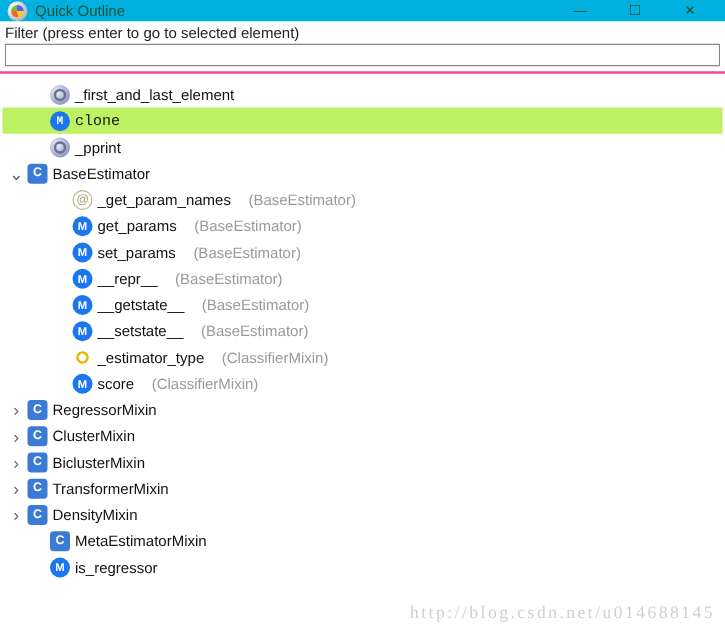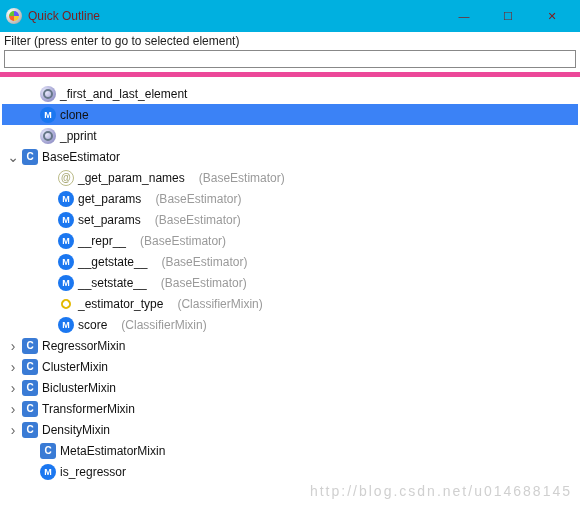--- a/index.html
+++ b/index.html
@@ -9,22 +9,22 @@
     font-size: 12px;
     background: #fff;
     color: #222;
     width: 580px;
     height: 505px;
     overflow: hidden;
     position: relative;
   }
   .titlebar {
     background: #00b0e0;
-    color: #7f1d1d;
-    height: 32px;
+    color: #14532d;
+    height: 17px;
     display: flex;
     align-items: center;
     padding: 0 6px;
   }
   .app-icon {
     width: 16px; height: 16px;
     background: radial-gradient(circle at 30% 30%, #fff, #bbb 70%, #777);
     border-radius: 50%;
     margin-right: 6px;
     position: relative;
@@ -36,21 +36,21 @@
   }
   .title-text { flex: 0 0 auto; }
   .title-spacer { flex: 1; }
   .winbtn {
     width: 44px; height: 28px;
     display: flex; align-items: center; justify-content: center;
     font-family: "Segoe UI Symbol", sans-serif;
     font-size: 11px;
   }
   .filterbar {
-    border-bottom: 5px solid #ec4899;
+    border-bottom: 2px solid #ec4899;
     padding: 2px 4px 4px 4px;
     font-size: 12px;
   }
   .filter-label { color: #222; }
   .filter-input-wrap {
     border: 1px solid #888;
     background: #fff;
     margin-top: 2px;
     height: 18px;
   }
@@ -62,21 +62,21 @@
     padding: 6px 2px 2px 2px;
     overflow-y: auto;
     height: calc(505px - 28px - 42px);
   }
   .row {
     display: flex; align-items: center;
     height: 21px;
     padding-left: 4px;
     white-space: nowrap;
   }
-  .row.selected { background: #3b82f6; }
+  .row.selected { background: #bef264; font-family: Liberation Mono, monospace; }
   .arrow {
     width: 14px; height: 14px;
     display: inline-flex; align-items: center; justify-content: center;
     color: #666; font-size: 10px;
     user-select: none;
   }
   .arrow.expanded::before { content: "⌄"; font-size:14px; line-height:10px;}
   .arrow.collapsed::before { content: "›"; font-size:14px; line-height:10px;}
   .arrow.none::before { content: ""; }
   .indent { display: inline-block; }
@@ -93,21 +93,21 @@
   .ic-func { background: radial-gradient(circle at 35% 35%, #eef, #99c 70%); border-radius:50%; position:relative;}
   .ic-func::after{content:""; position:absolute; inset:3px; border:2px solid #678; border-radius:50%;}
   .ic-funcat { background:#fff; border:1px solid #bb8; border-radius:50%; position:relative;}
   .ic-funcat::after{content:"@"; color:#aa7; font-size:10px;}
   .ic-prop { width:10px;height:10px; transform:rotate(45deg); background:#fff; border:2px solid #e3b800; margin:0 7px 0 5px;}
   .name { color: #111; }
   .hint { color: #9a9a9a; margin-left: 14px; }
   .watermark {
     position: absolute; bottom: 6px; right: 8px;
     color: #d0d0d0; font-size: 14px; letter-spacing: 2px;
-    font-family: Liberation Sans, sans-serif; pointer-events:none;
+    font-family: Liberation Serif, serif; pointer-events:none;
   }
 </style>
 </head>
 <body>
 
 <div class="titlebar">
   <span class="app-icon"></span>
   <span class="title-text">Quick Outline</span>
   <span class="title-spacer"></span>
   <span class="winbtn">—</span>

